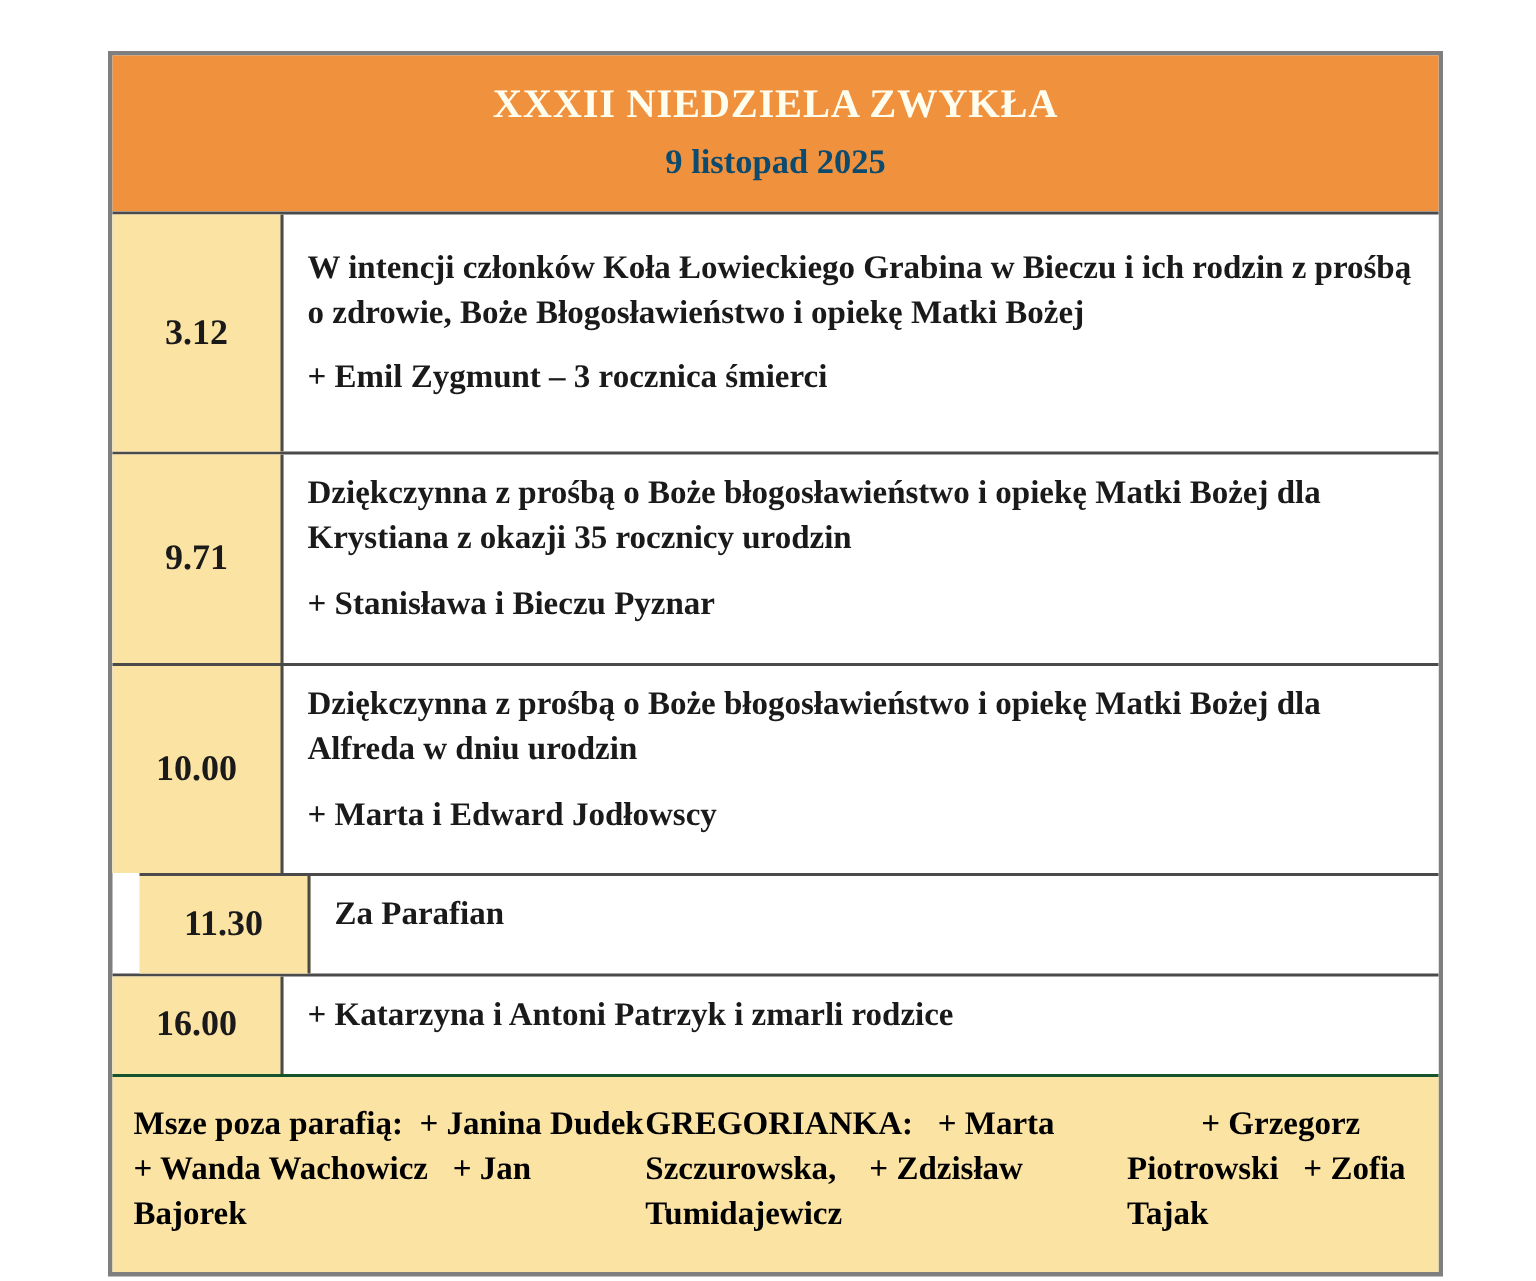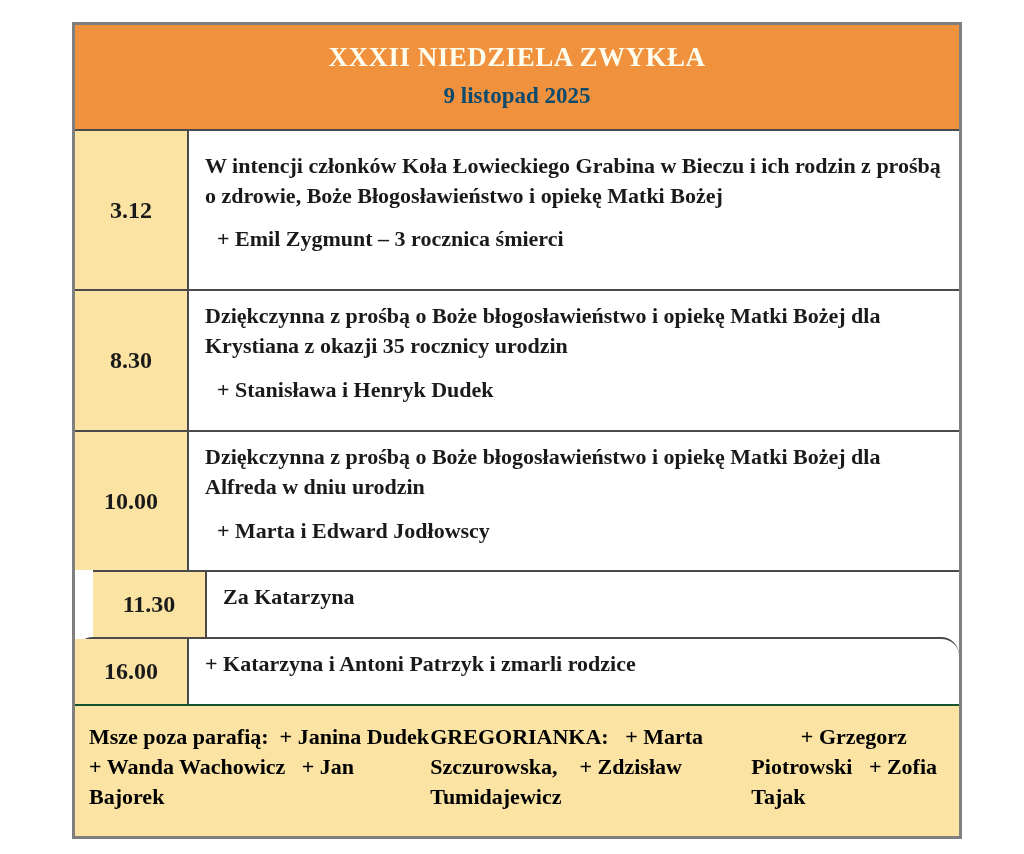--- a/index.html
+++ b/index.html
@@ -6,21 +6,21 @@
     margin: 0;
     padding: 0;
     background: #ffffff;
     width: 1024px;
     height: 854px;
     font-family: "Liberation Serif", "DejaVu Serif", serif;
   }
   .sheet {
     position: absolute;
     left: 72px;
-    top: 22px;
+    top: 34px;
     width: 890px;
     box-sizing: border-box;
     border: 3px solid #7f7f7f;
     background: #ffffff;
   }
   .band {
     box-sizing: border-box;
   }
   .hdr {
     background: #F0913E;
@@ -69,27 +69,26 @@
     color: #1a1a1a;
   }
   .intention-cell p {
     margin: 0;
     font-weight: bold;
     font-size: 22px;
     line-height: 1.36;
   }
   .intention-cell p + p {
     margin-top: 14px;
-    margin-left: 12px;
   }
   .r1 { min-height: 158px; }
   .r2 { min-height: 124px; }
   .r3 { min-height: 127px; }
   .r4 { min-height: 53px; margin-left: 18px; }
-  .r5 { min-height: 54px; border-radius: 18px; }
+  .r5 { min-height: 54px; }
   .ftr {
     background: #FBE3A3;
     border-top: 2px solid #14532d;
     min-height: 132px;
     padding: 10px 12px 12px 14px;
     display: flex;
     flex-direction: row;
     justify-content: center;
     color: #000000;
   }
@@ -113,39 +112,39 @@
 
   <div class="row r1">
     <div class="time-cell">3.12</div>
     <div class="intention-cell">
       <p>W intencji członków Koła Łowieckiego Grabina w Bieczu i ich rodzin z prośbą o zdrowie, Boże Błogosławieństwo i opiekę Matki Bożej</p>
       <p>+ Emil Zygmunt – 3 rocznica śmierci</p>
     </div>
   </div>
 
   <div class="row r2">
-    <div class="time-cell">8.30</div>
+    <div class="time-cell">9.71</div>
     <div class="intention-cell">
       <p>Dziękczynna z prośbą o Boże błogosławieństwo i opiekę Matki Bożej dla Krystiana z okazji 35 rocznicy urodzin</p>
-      <p>+ Stanisława i Henryk Dudek</p>
+      <p>+ Stanisława i Bieczu Pyznar</p>
     </div>
   </div>
 
   <div class="row r3">
     <div class="time-cell">10.00</div>
     <div class="intention-cell">
       <p>Dziękczynna z prośbą o Boże błogosławieństwo i opiekę Matki Bożej dla Alfreda w dniu urodzin</p>
       <p>+ Marta i Edward Jodłowscy</p>
     </div>
   </div>
 
   <div class="row r4">
     <div class="time-cell">11.30</div>
     <div class="intention-cell">
-      <p>Za Katarzyna</p>
+      <p>Za Parafian</p>
     </div>
   </div>
 
   <div class="row r5">
     <div class="time-cell">16.00</div>
     <div class="intention-cell">
       <p>+ Katarzyna i Antoni Patrzyk i zmarli rodzice</p>
     </div>
   </div>
 

